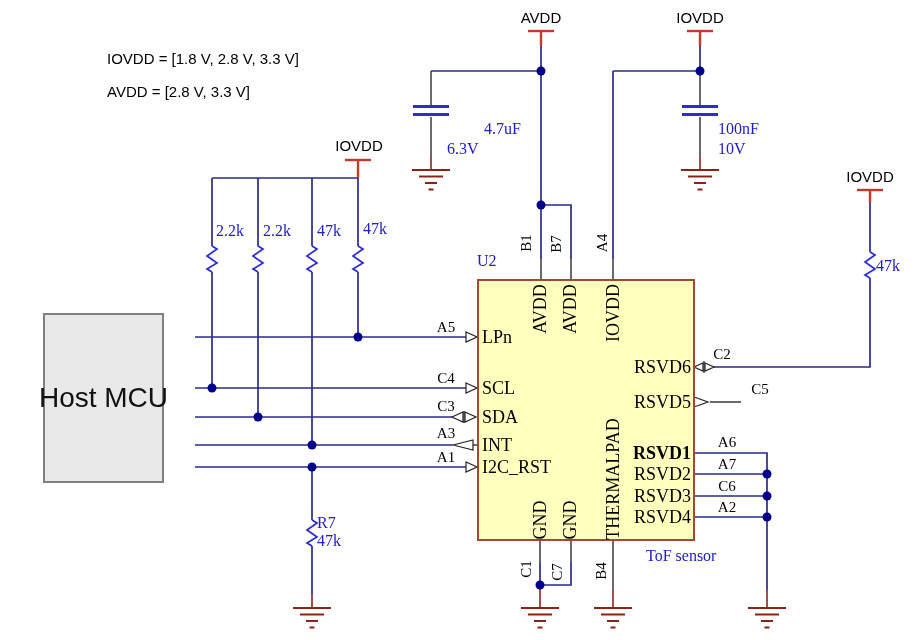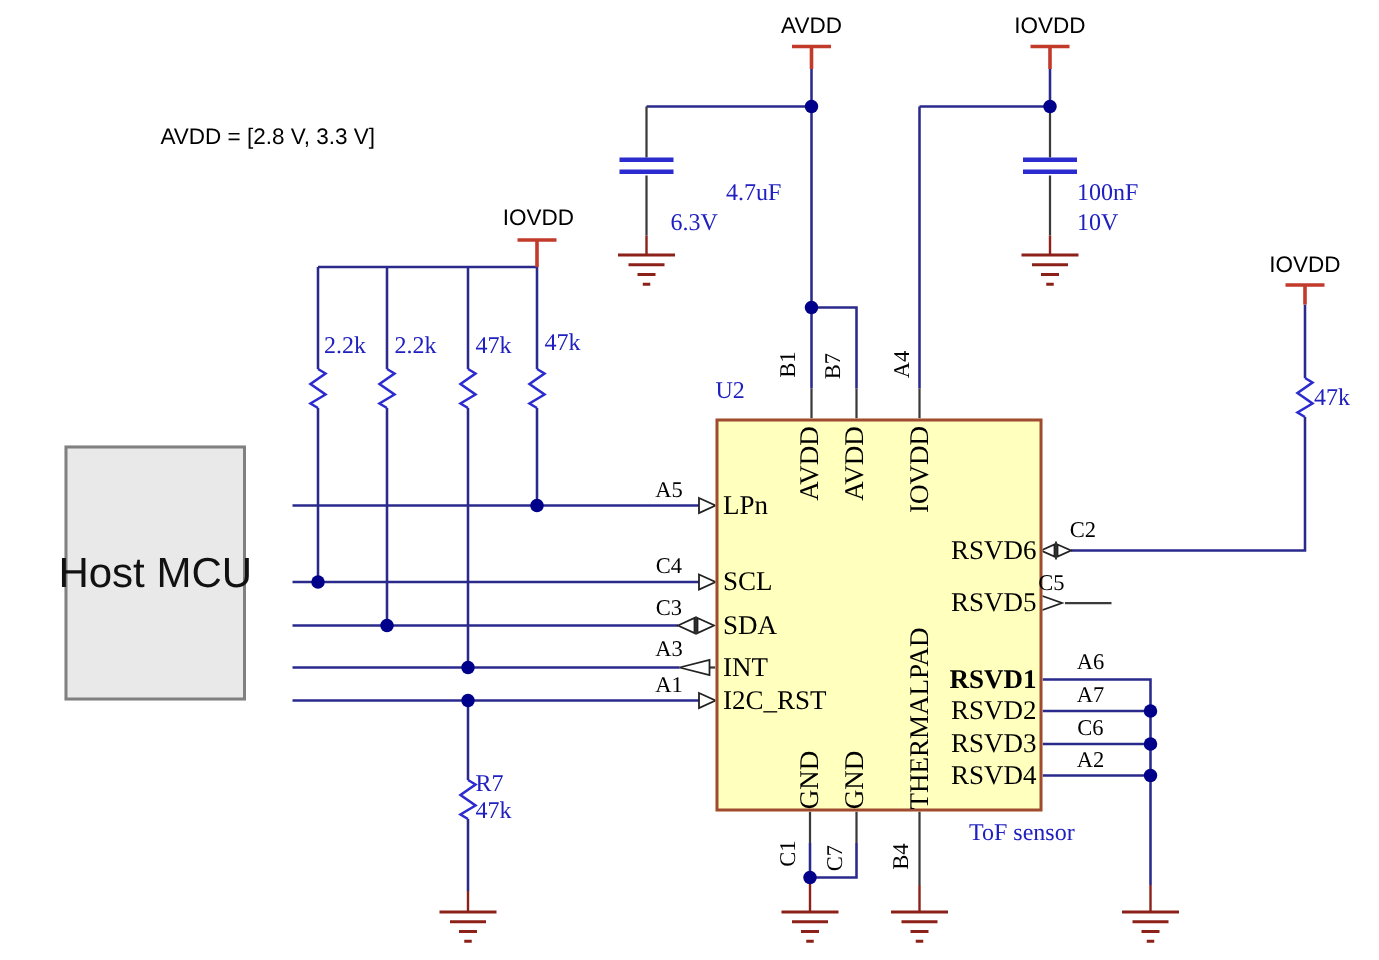--- a/index.html
+++ b/index.html
@@ -26,21 +26,21 @@
   .serif{font-family:"Liberation Serif",serif;}
   .blue{color:var(--label_blue);}
   .black{color:#000;}
   .fs15{font-size:15px;}
   .fs16{font-size:16px;}
   .fs18{font-size:18px;}
   .ctr{transform:translate(-50%,-50%);}
   .vctr{transform:translateY(-50%);}
   .rctr{transform:translate(-100%,-50%);}
   .vrot{transform:translate(-50%,-50%) rotate(-90deg);}
-  .host-box{position:absolute;left:43px;top:297px;width:121px;height:170px;box-sizing:border-box;
+  .host-box{position:absolute;left:43px;top:313px;width:121px;height:170px;box-sizing:border-box;
             background:var(--host_fill);border:2px solid var(--host_border);}
   .host-lbl{position:absolute;left:50%;top:50%;transform:translate(-50%,-50%);
             font-family:"Liberation Sans",sans-serif;font-size:28px;color:#111;white-space:nowrap;}
   .chip-box{position:absolute;left:477px;top:279px;width:218px;height:262px;box-sizing:border-box;
             background:var(--chip_fill);border:2px solid var(--chip_border);}
 </style>
 </head>
 <body>
 
 <div class="canvas">
@@ -212,20 +212,21 @@
       <circle class="dot" cx="767" cy="517" r="4.5"></circle>
     </g>
   </svg>
 
   <div class="host-box">
     <div class="host-lbl">Host MCU</div>
   </div>
 
   <div class="chip-box"></div>
 
+  <div class="lbl sans fs15 black" style="left:107px;top:51px;">IOVDD = [1.8 V, 2.8 V, 3.3 V]</div>
   <div class="lbl sans fs15 black" style="left:107px;top:84px;">AVDD = [2.8 V, 3.3 V]</div>
 
   <div class="lbl sans fs15 black ctr" style="left:541px;top:18px;">AVDD</div>
   <div class="lbl sans fs15 black ctr" style="left:700px;top:18px;">IOVDD</div>
   <div class="lbl sans fs15 black ctr" style="left:359px;top:146px;">IOVDD</div>
   <div class="lbl sans fs15 black ctr" style="left:870px;top:177px;">IOVDD</div>
 
   <div class="lbl serif fs16 blue" style="left:447px;top:121px;margin-left:37px;">4.7uF</div>
   <div class="lbl serif fs16 blue" style="left:447px;top:141px;">6.3V</div>
   <div class="lbl serif fs16 blue" style="left:718px;top:121px;">100nF</div>
@@ -271,19 +272,19 @@
   <div class="lbl serif fs15 black vrot" style="left:602px;top:571px;">B4</div>
 
   <div class="lbl serif fs18 black rctr" style="left:691px;top:367px;">RSVD6</div>
   <div class="lbl serif fs18 black rctr" style="left:691px;top:402px;">RSVD5</div>
   <div class="lbl serif fs18 black rctr" style="left:691px;top:453px;font-weight:bold;">RSVD1</div>
   <div class="lbl serif fs18 black rctr" style="left:691px;top:474px;">RSVD2</div>
   <div class="lbl serif fs18 black rctr" style="left:691px;top:496px;">RSVD3</div>
   <div class="lbl serif fs18 black rctr" style="left:691px;top:517px;">RSVD4</div>
 
   <div class="lbl serif fs15 black ctr" style="left:722px;top:355px;">C2</div>
-  <div class="lbl serif fs15 black ctr" style="left:701px;top:390px;text-align:right;">C5</div>
+  <div class="lbl serif fs15 black ctr" style="left:760px;top:390px;text-align:right;">C5</div>
   <div class="lbl serif fs15 black ctr" style="left:727px;top:443px;">A6</div>
   <div class="lbl serif fs15 black ctr" style="left:727px;top:465px;">A7</div>
   <div class="lbl serif fs15 black ctr" style="left:727px;top:487px;">C6</div>
   <div class="lbl serif fs15 black ctr" style="left:727px;top:508px;">A2</div>
 
 </div>
 
 </body></html>

